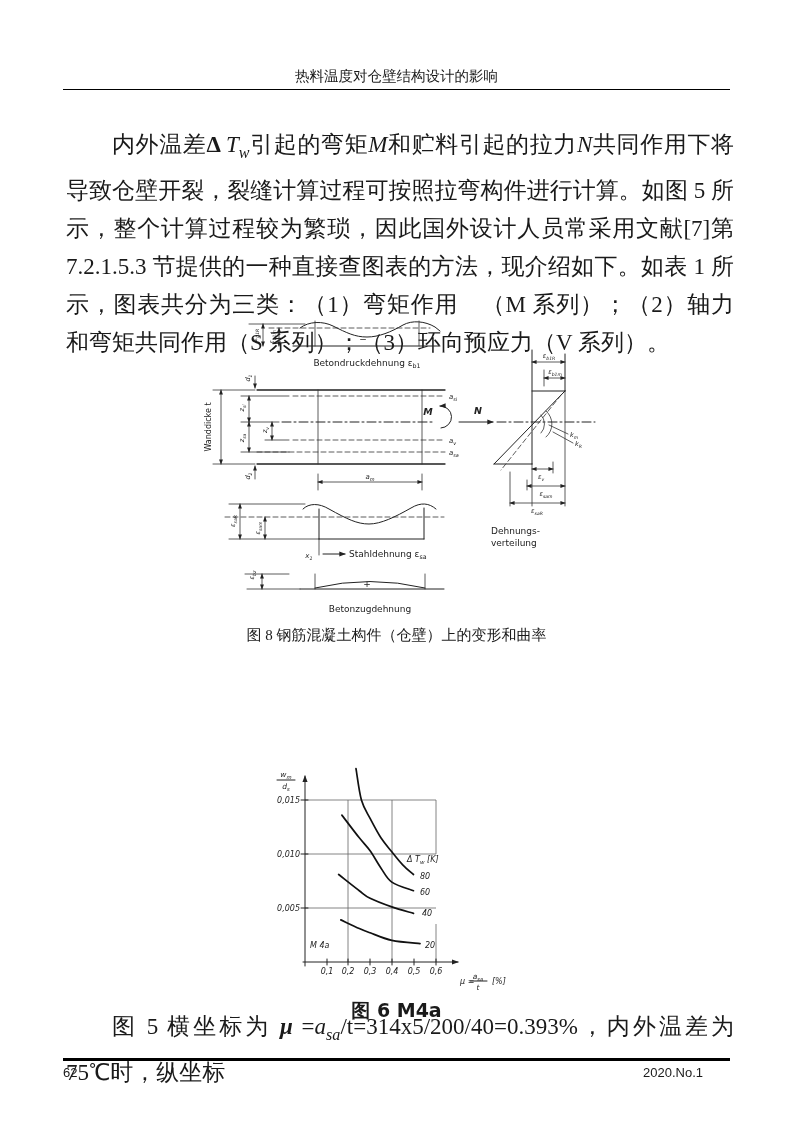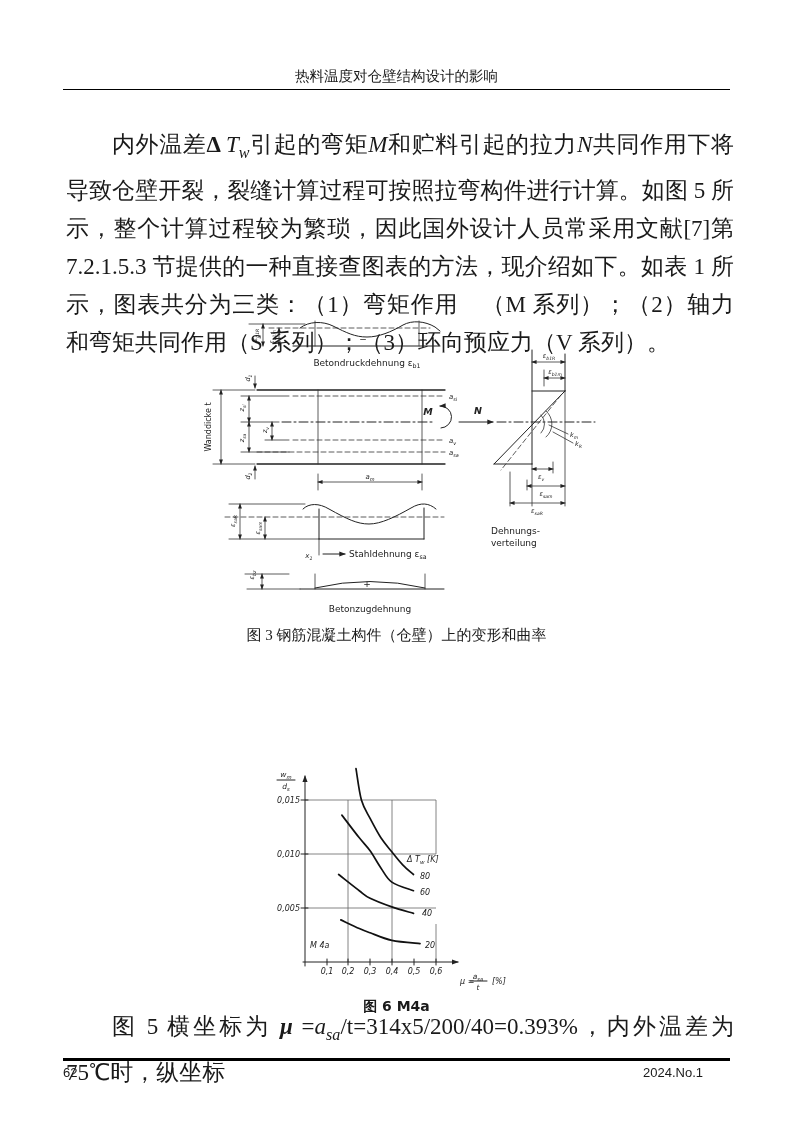--- a/index.html
+++ b/index.html
@@ -13,21 +13,21 @@
   .para{position:absolute;left:66px;width:668px;font-size:23px;line-height:38px;
         text-align:justify;text-indent:2em}
   #para1{top:114px}
   #para2{top:640px}
   #para3{top:996px}
   .it{font-style:italic}
   .bd{font-weight:bold}
   sub{font-size:70%}
   .caption{position:absolute;left:63px;width:667px;text-align:center}
   #cap5{top:614px;font-size:15px}
-  #cap6{top:986px;font-size:14px;font-family:"DejaVu Sans",sans-serif;font-weight:bold}
+  #cap6{top:986px;font-size:19px;font-family:"DejaVu Sans",sans-serif;font-weight:bold}
   .fig{position:absolute}
   #fig5{left:197px;top:300px}
   #fig6{left:262px;top:754px}
   .footer-rule{position:absolute;top:1046px;left:63px;width:667px;border-top:3px solid #000}
   .pageno{position:absolute;top:1053px;left:63px;width:667px;
           font-size:13px;font-family:"Liberation Sans",sans-serif}
   .issue{position:absolute;top:1053px;right:90px;font-size:13px;font-family:"Liberation Sans",sans-serif}
   svg text{font-family:"DejaVu Sans",sans-serif;fill:#222}
   .lit{font-style:italic}
   .ln{stroke:#222;fill:none;stroke-width:1;stroke-linecap:round}
@@ -175,21 +175,21 @@
       <line class="dim" x1="330" y1="174" x2="368" y2="174" marker-start="url(#arr5)" marker-end="url(#arr5)"></line>
       <text class="lit" font-size="6.5" x="349" y="184" text-anchor="middle"><tspan>ε</tspan><tspan dy="1.5" font-size="70%">sam</tspan></text>
       <line class="dim" x1="313" y1="160" x2="313" y2="194"></line>
       <line class="dim" x1="313" y1="191" x2="368" y2="191" marker-start="url(#arr5)" marker-end="url(#arr5)"></line>
       <text class="lit" font-size="6.5" x="340" y="201" text-anchor="middle"><tspan>ε</tspan><tspan dy="1.5" font-size="70%">saR</tspan></text>
       <text font-size="9" x="294" y="222">Dehnungs-</text>
       <text font-size="9" x="294" y="234">verteilung</text>
     </g>
   </svg>
 
-  <div class="caption" id="cap5">图 3 钢筋混凝土构件（仓壁）上的变形和曲率</div>
+  <div class="caption" id="cap5">图 8 钢筋混凝土构件（仓壁）上的变形和曲率</div>
 
 
   <svg class="fig" id="fig6" width="255" height="235" viewBox="0 0 255 235">
     <defs>
       <marker id="arr6" viewBox="0 0 8 8" refX="7" refY="4" markerWidth="7" markerHeight="7" orient="auto">
         <path d="M0,1 L8,4 L0,7 Z" fill="#222"></path>
       </marker>
     </defs>
 
     <g>
@@ -255,15 +255,15 @@
       <text class="lit" font-size="8" x="48" y="182">M 4a</text>
     </g>
   </svg>
 
   <div class="caption" id="cap6">图 6 M4a</div>
 
   <p class="para" id="para3"><span>图 5 横坐标为 </span><span class="it bd">μ</span><span> =</span><span class="it">a</span><sub class="it">sa</sub><span>/t=314x5/200/40=0.393%，内外温差为 75℃时，纵坐标</span></p>
 
   <div class="footer-rule"></div>
   <div class="pageno">62</div>
-  <div class="issue">2024.No.1</div>
+  <div class="issue">2020.No.1</div>
 
 </div>
 
 </body></html>

